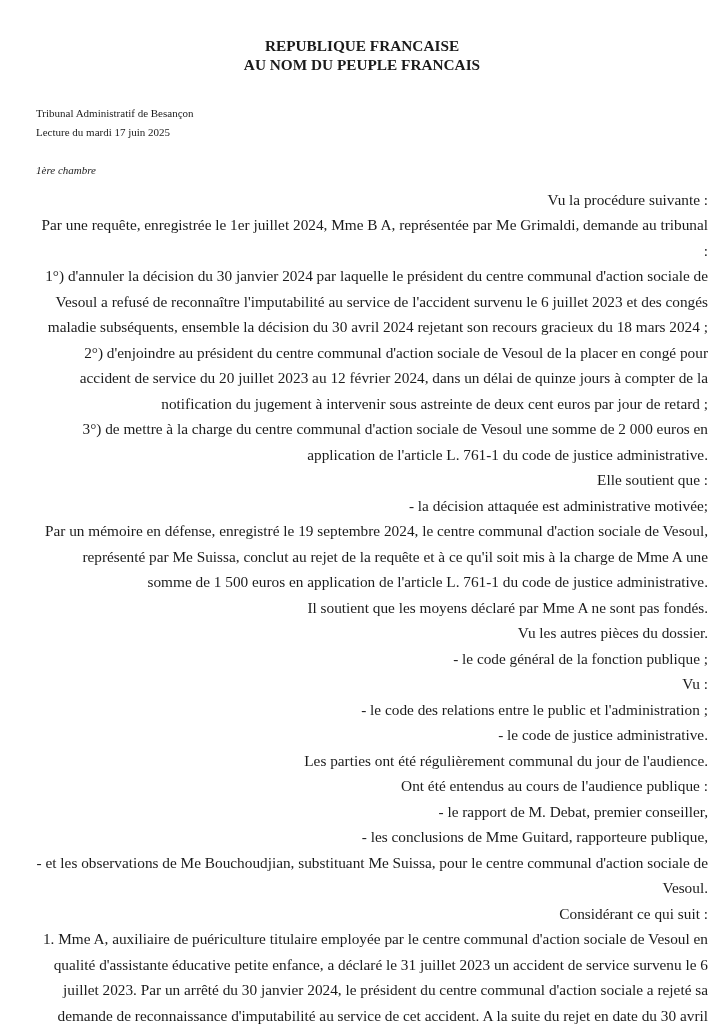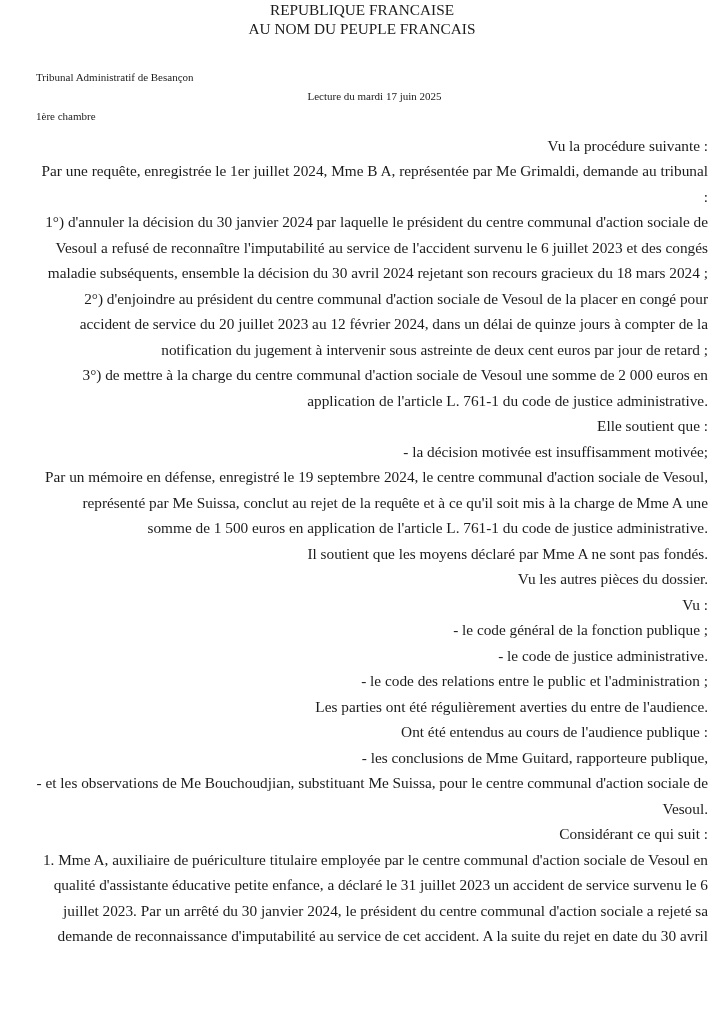--- a/index.html
+++ b/index.html
@@ -12,34 +12,37 @@
   }
   .page {
     position: relative;
     width: 724px;
     height: 1024px;
     background: var(--bg-color, #ffffff);
     color: var(--text-color, #1b1b1b);
     overflow: hidden;
   }
   .center-header {
+    padding-top: 36px;
     text-align: center;
     font-size: 15.3px;
     line-height: 19px;
+    font-weight: bold;
   }
   .meta {
     margin: 30px 11px 0 36px;
     font-size: 11px;
     line-height: 18.5px;
   }
   .reading-date {
-    text-align: center;
+    text-align: left;
   }
   .chamber {
-    margin-top: 2px;
+    margin-top: 20px;
+    font-style: italic;
   }
   .body-text {
     margin: 7px 0 0 36px;
     width: 672px;
     font-size: 15.3px;
     line-height: 25.5px;
     text-align: left;
   }
   .body-text p {
     margin: 0;
@@ -63,29 +66,30 @@
     <div class="chamber">1ère chambre</div>
   </div>
 
   <div class="body-text">
       <p>Vu la procédure suivante :</p>
       <p>Par une requête, enregistrée le 1er juillet 2024, Mme B A, représentée par Me Grimaldi, demande au tribunal :</p>
       <p>1°) d'annuler la décision du 30 janvier 2024 par laquelle le président du centre communal d'action sociale de Vesoul a refusé de reconnaître l'imputabilité au service de l'accident survenu le 6 juillet 2023 et des congés maladie subséquents, ensemble la décision du 30 avril 2024 rejetant son recours gracieux du 18 mars 2024 ;</p>
       <p>2°) d'enjoindre au président du centre communal d'action sociale de Vesoul de la placer en congé pour accident de service du 20 juillet 2023 au 12 février 2024, dans un délai de quinze jours à compter de la notification du jugement à intervenir sous astreinte de deux cent euros par jour de retard ;</p>
       <p>3°) de mettre à la charge du centre communal d'action sociale de Vesoul une somme de 2 000 euros en application de l'article L. 761-1 du code de justice administrative.</p>
       <p>Elle soutient que :</p>
-      <p>- la décision motivée est insuffisamment motivée;</p>
+      <p>- la décision attaquée est administrative motivée;</p>
       <p>Par un mémoire en défense, enregistré le 19 septembre 2024, le centre communal d'action sociale de Vesoul, représenté par Me Suissa, conclut au rejet de la requête et à ce qu'il soit mis à la charge de Mme A une somme de 1 500 euros en application de l'article L. 761-1 du code de justice administrative.</p>
       <p>Il soutient que les moyens déclaré par Mme A ne sont pas fondés.</p>
       <p>Vu les autres pièces du dossier.</p>
+      <p>- le code général de la fonction publique ;</p>
       <p>Vu :</p>
-      <p>- le code général de la fonction publique ;</p>
+      <p>- le code des relations entre le public et l'administration ;</p>
       <p>- le code de justice administrative.</p>
-      <p>- le code des relations entre le public et l'administration ;</p>
-      <p>Les parties ont été régulièrement averties du entre de l'audience.</p>
+      <p>Les parties ont été régulièrement communal du jour de l'audience.</p>
       <p>Ont été entendus au cours de l'audience publique :</p>
+      <p>- le rapport de M. Debat, premier conseiller,</p>
       <p>- les conclusions de Mme Guitard, rapporteure publique,</p>
       <p>- et les observations de Me Bouchoudjian, substituant Me Suissa, pour le centre communal d'action sociale de Vesoul.</p>
       <p>Considérant ce qui suit :</p>
       <p>1. Mme A, auxiliaire de puériculture titulaire employée par le centre communal d'action sociale de Vesoul en qualité d'assistante éducative petite enfance, a déclaré le 31 juillet 2023 un accident de service survenu le 6 juillet 2023. Par un arrêté du 30 janvier 2024, le président du centre communal d'action sociale a rejeté sa demande de reconnaissance d'imputabilité au service de cet accident. A la suite du rejet en date du 30 avril</p>
     </div>
 
 </div>
 
 </body></html>

